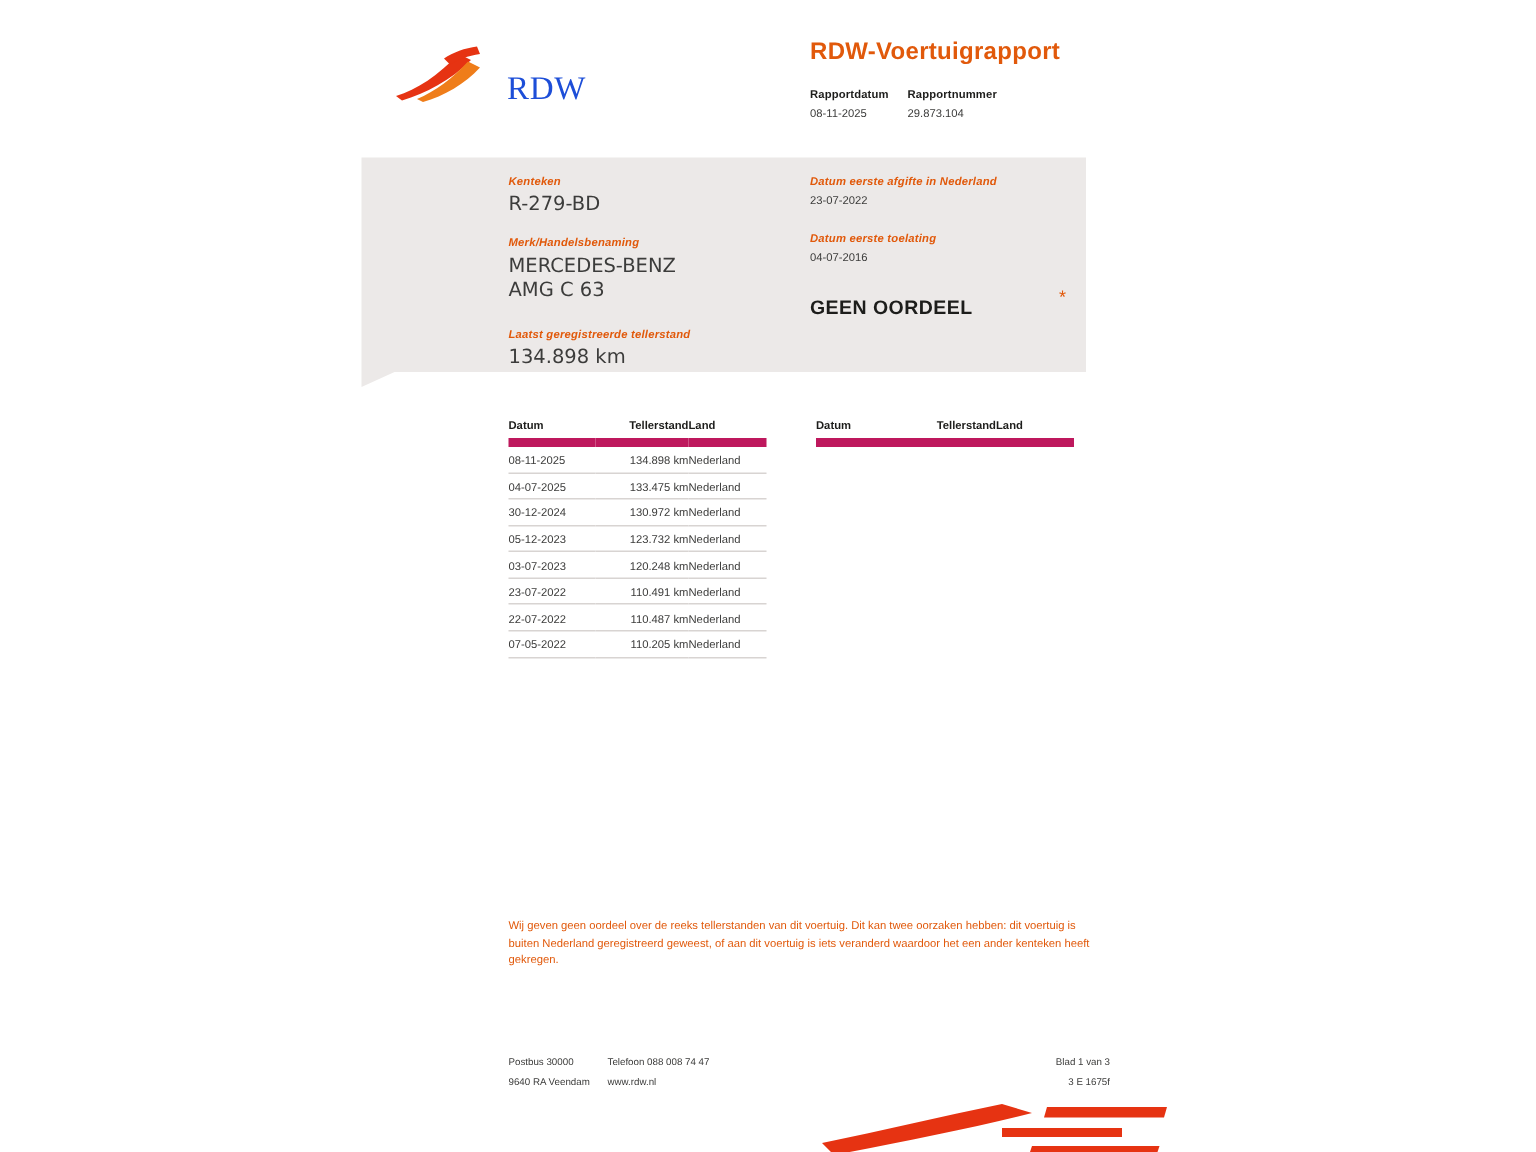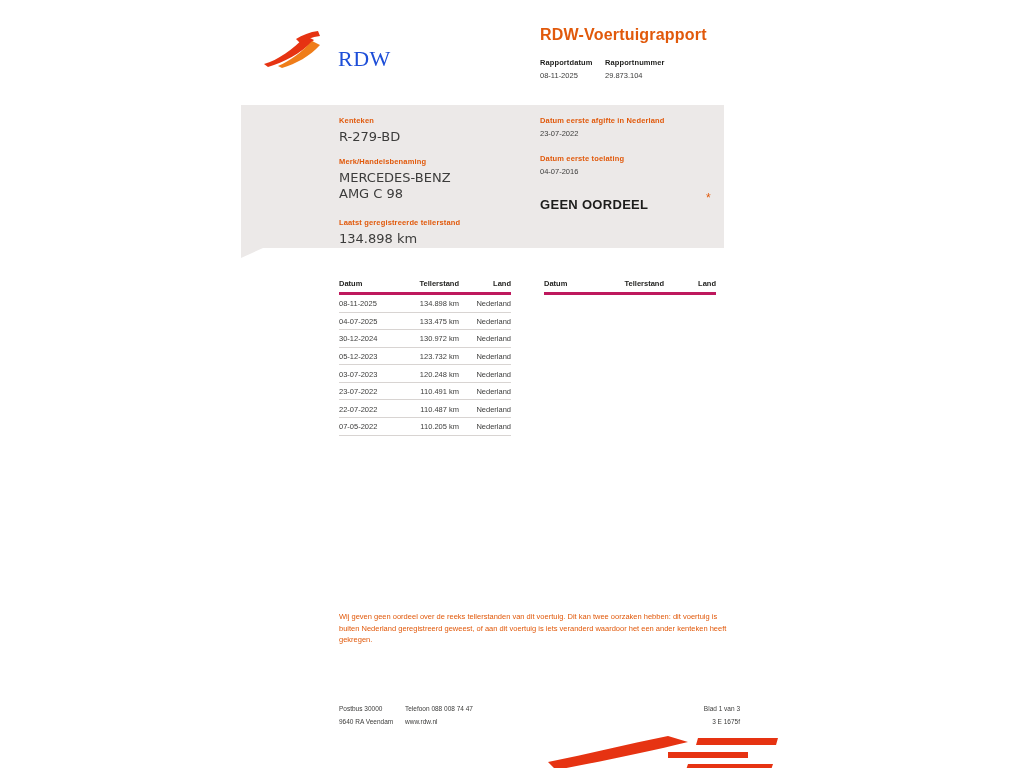--- a/index.html
+++ b/index.html
@@ -110,20 +110,21 @@
     position: absolute;
     left: 299px;
     top: 11px;
     width: 180px;
   }
   .field-label {
     font-size: 7.5px;
     font-weight: bold;
     color: #e1590b;
     letter-spacing: 0.15px;
+    font-style: italic;
   }
   .field-value-big {
     font-size: 13px;
     color: #3c3c3b;
     margin-top: 4px;
     line-height: 16px;
     font-family: "DejaVu Sans", sans-serif;
   }
   .field-value-small {
     font-size: 7.5px;
@@ -174,24 +175,24 @@
     position: absolute;
     left: 205px;
     top: 0;
   }
   table.odo th {
     font-size: 7.5px;
     font-weight: bold;
     color: #1d1d1b;
     text-align: left;
     padding: 0 0 4px 0;
-    border-bottom: 3px solid #be185d;
+    border-bottom: 6px solid #be185d;
   }
   table.odo th.num, table.odo td.num { text-align: right; }
-  table.odo th.land, table.odo td.land { text-align: right; }
+  table.odo th.land, table.odo td.land { }
   table.odo td {
     font-size: 7.5px;
     color: #3c3c3b;
     padding: 4.2px 0 3.4px 0;
     border-bottom: 1px solid #d8d4d2;
   }
   table.odo col.c-datum { width: 58px; }
   table.odo col.c-stand { width: 62px; }
   table.odo col.c-land { width: 52px; }
 
@@ -277,21 +278,21 @@
     </div>
   </div>
 
   <div class="panel">
     <div class="panel-left">
       <div class="field-label">Kenteken</div>
       <div class="field-value-big">R-279-BD</div>
       <div class="spacer-12"></div>
       <div class="field-label">Merk/Handelsbenaming</div>
       <div class="field-value-big">MERCEDES-BENZ</div>
-      <div class="field-value-big" style="margin-top:0">AMG C 98</div>
+      <div class="field-value-big" style="margin-top:0">AMG C 63</div>
       <div class="spacer-16"></div>
       <div class="field-label">Laatst geregistreerde tellerstand</div>
       <div class="field-value-big">134.898 km</div>
     </div>
 
     <div class="panel-right">
       <div class="field-label">Datum eerste afgifte in Nederland</div>
       <div class="field-value-small">23-07-2022</div>
       <div class="spacer-16"></div>
       <div class="field-label">Datum eerste toelating</div>

